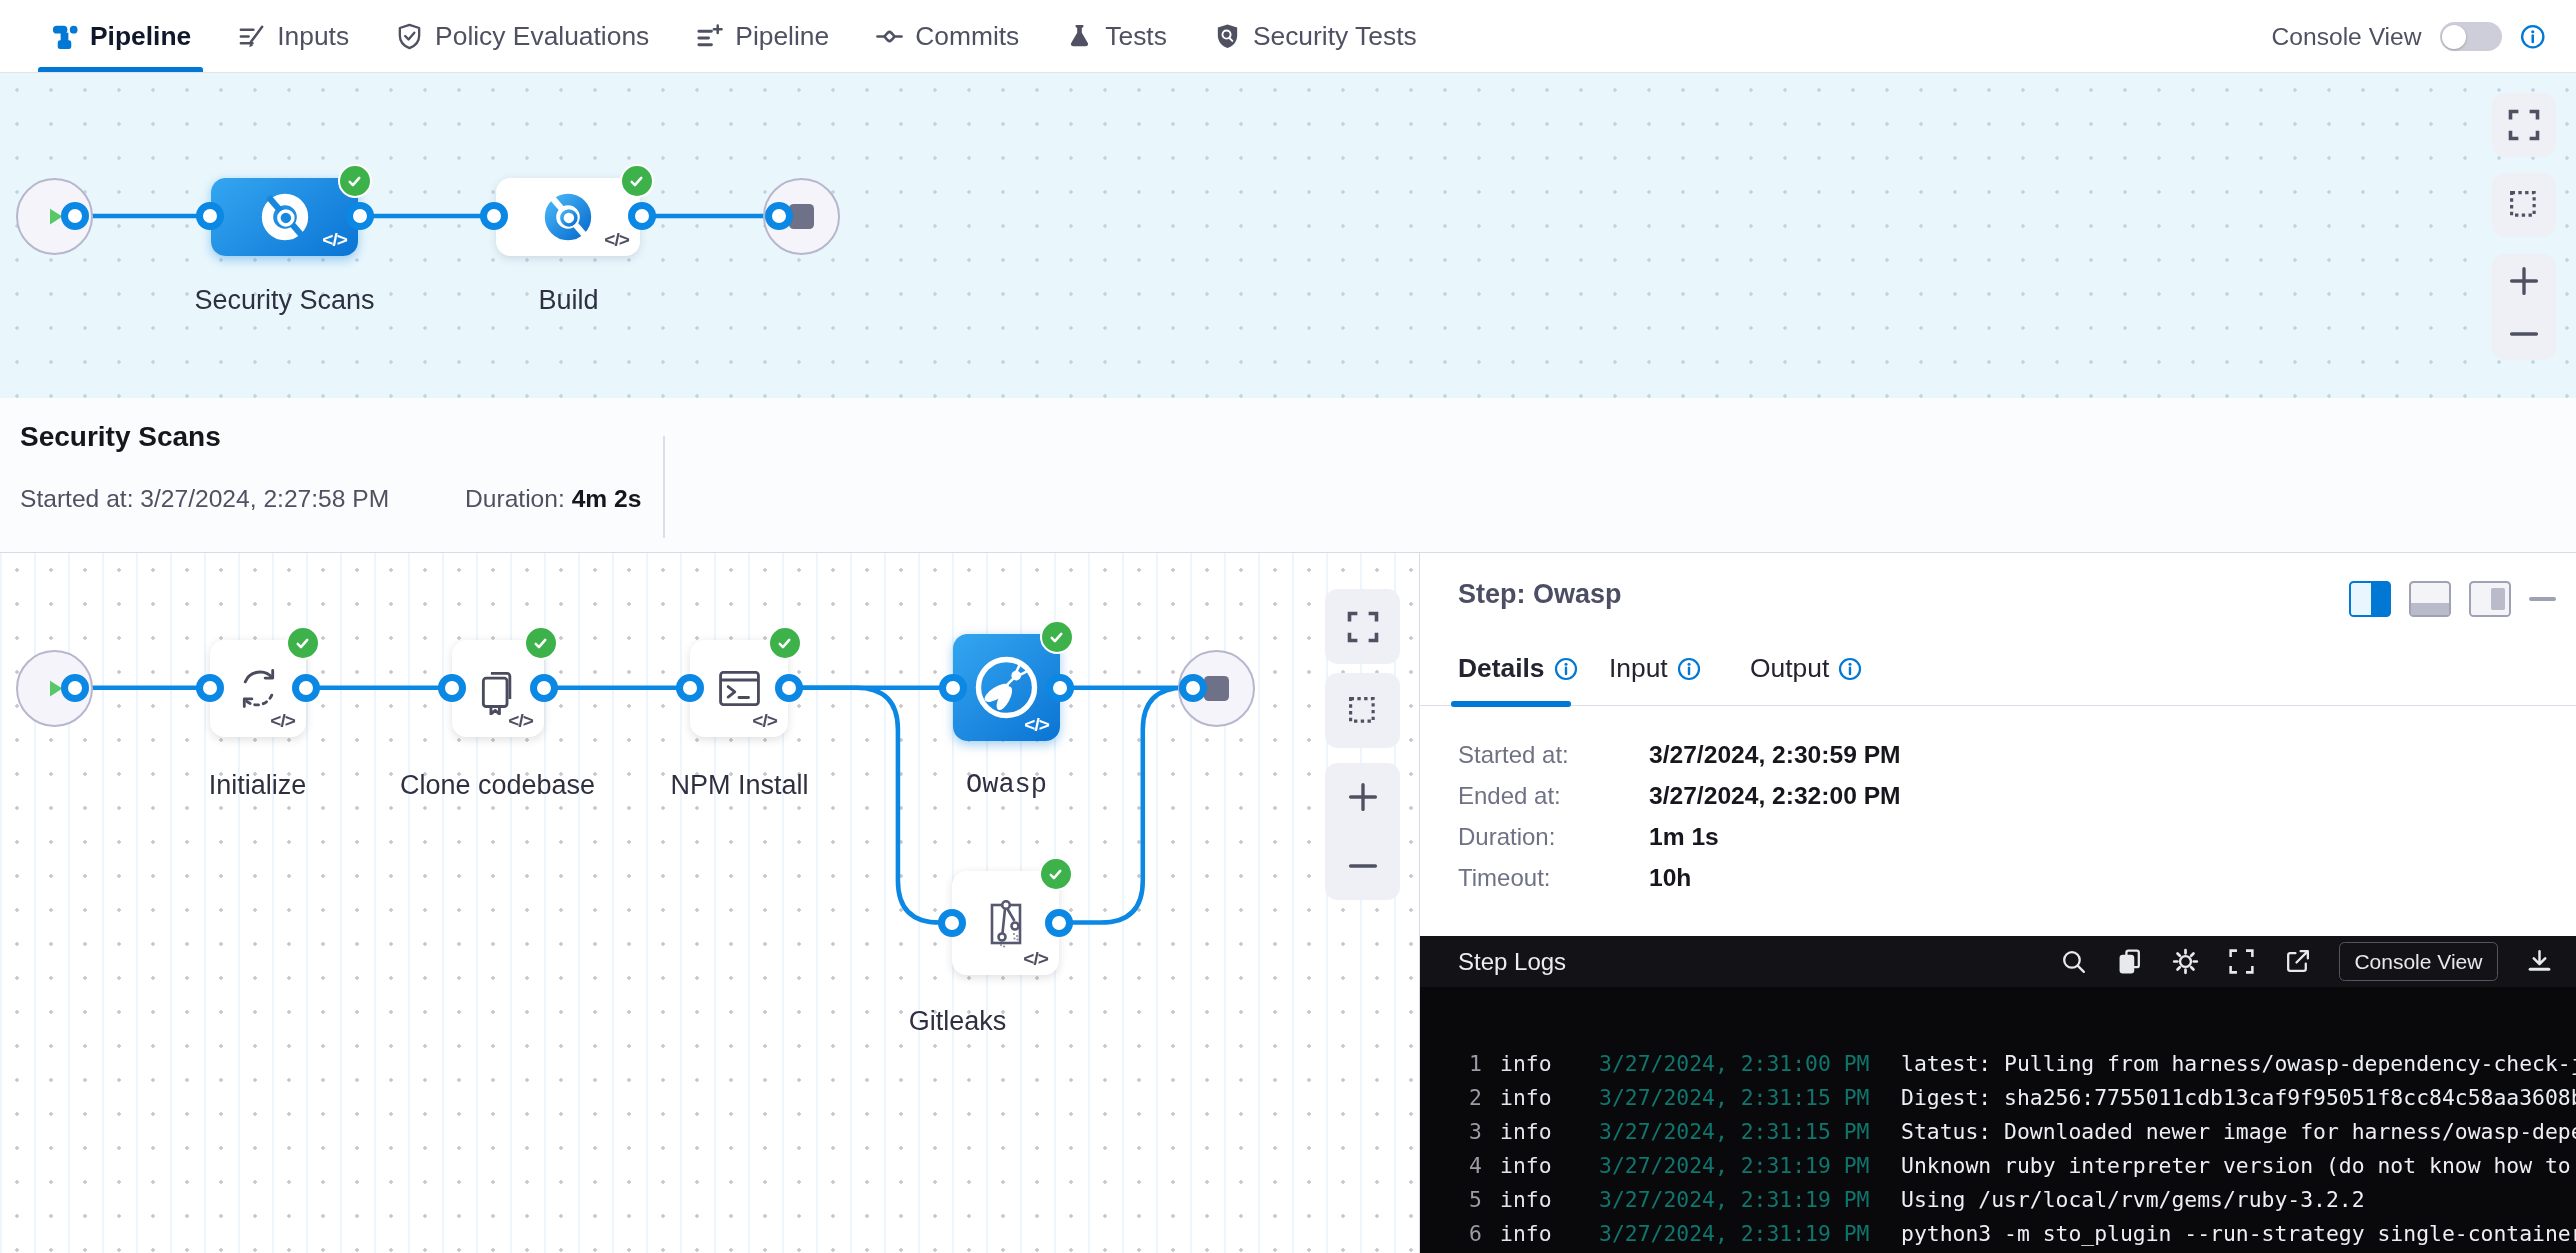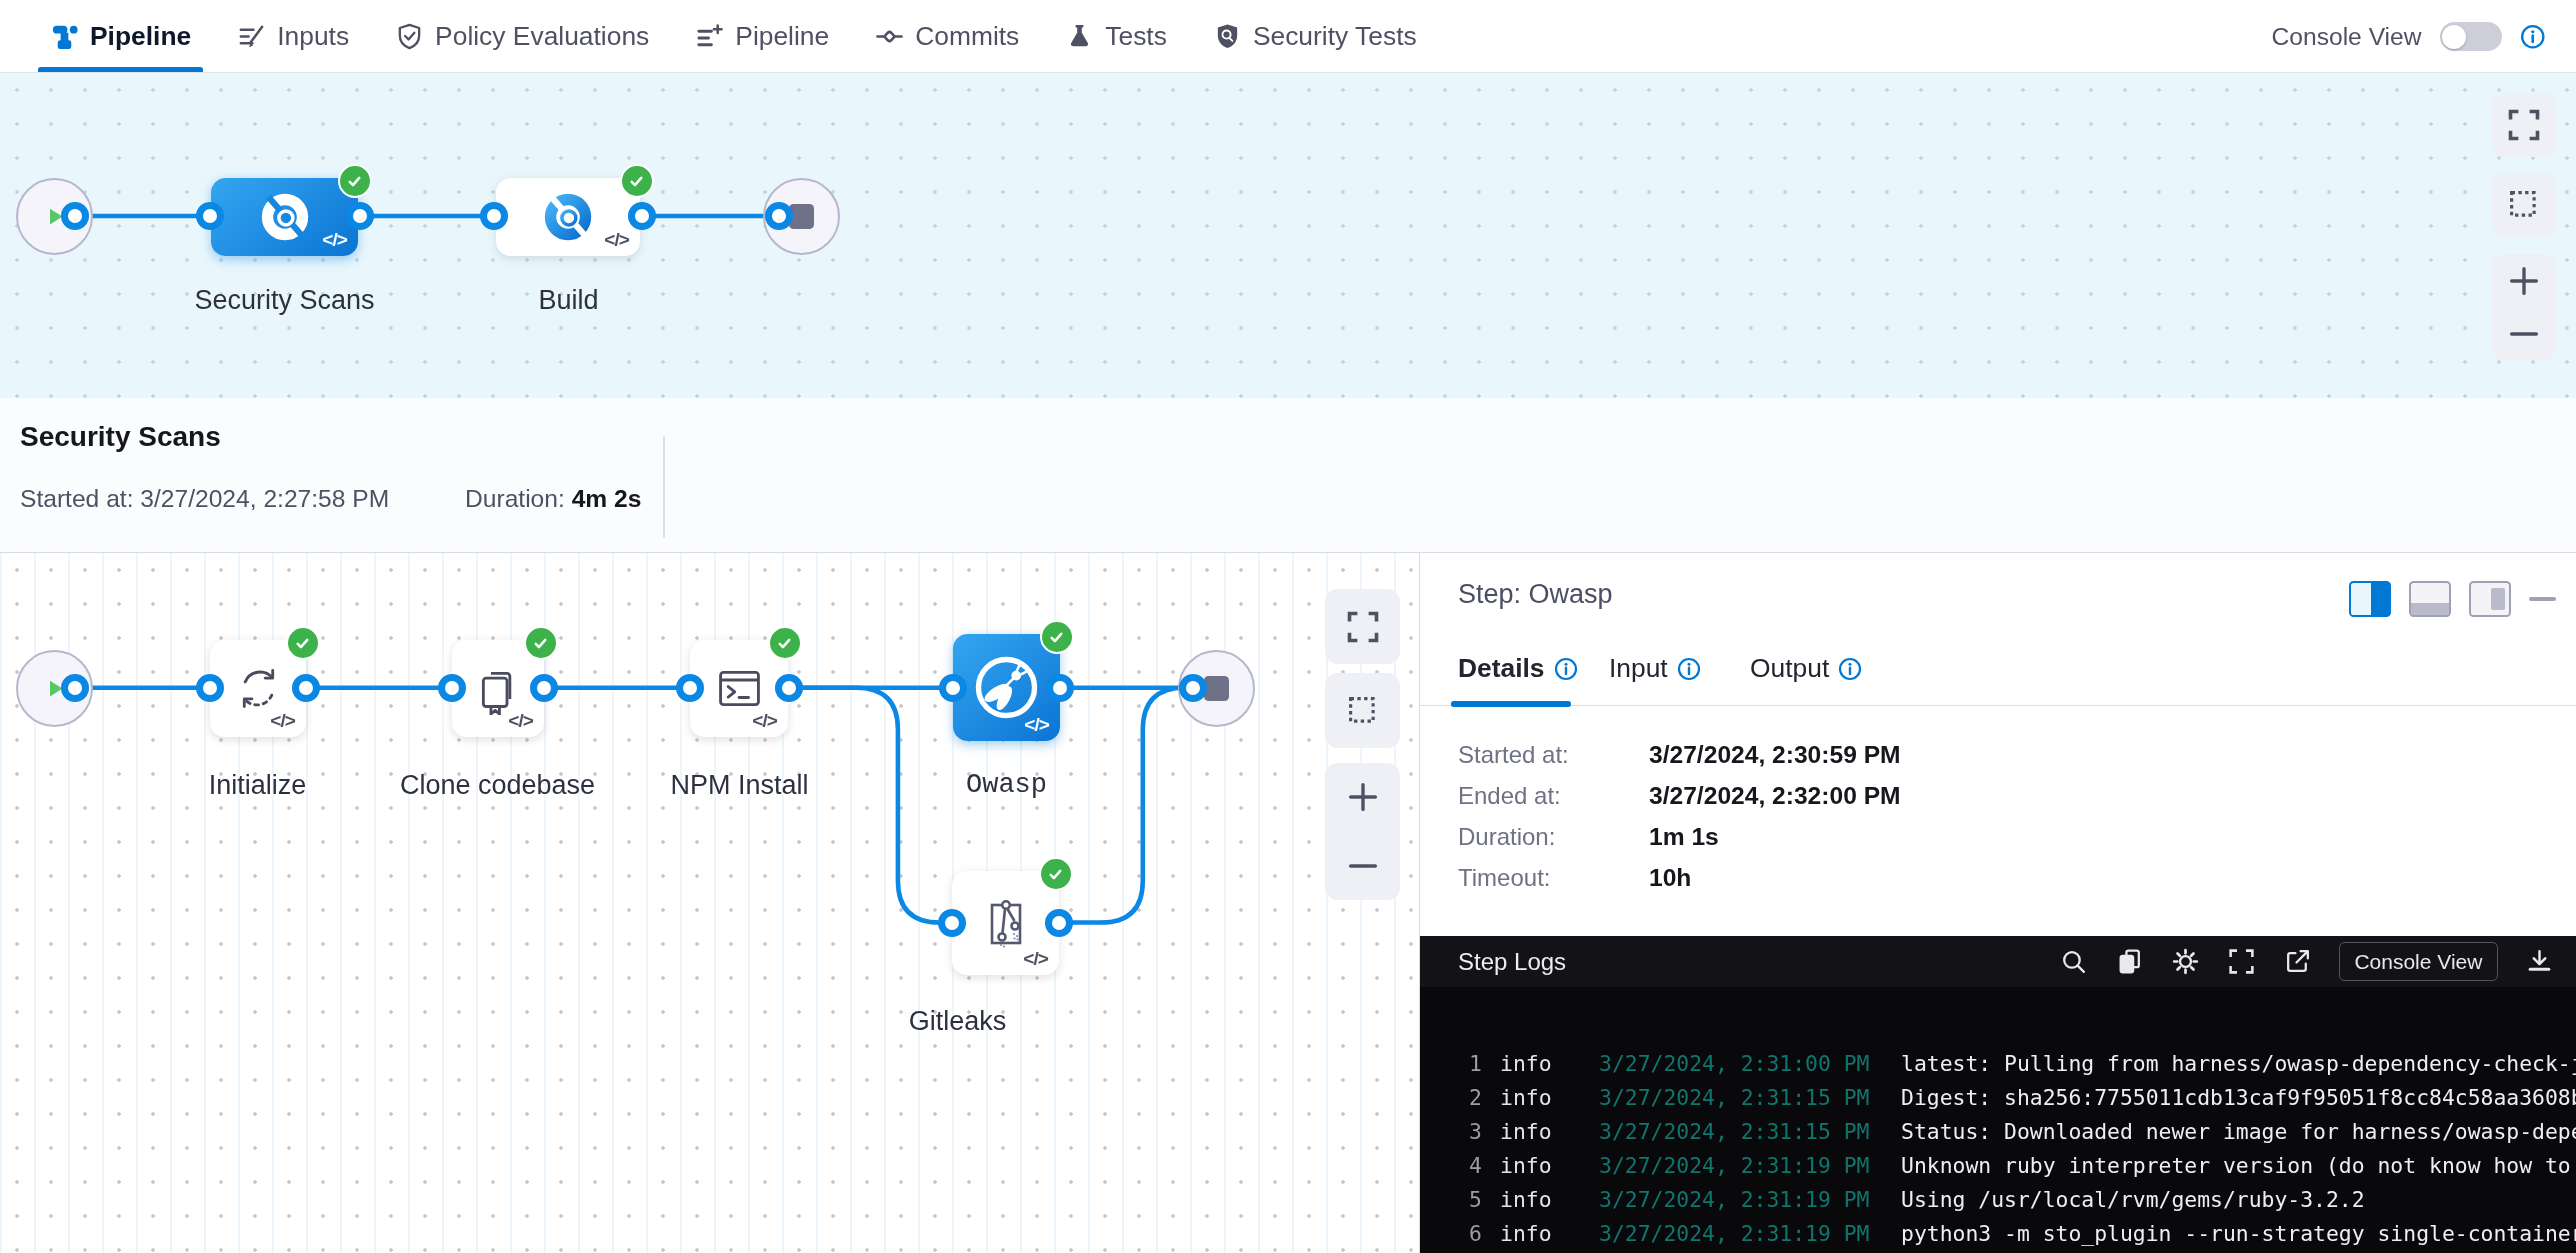--- a/index.html
+++ b/index.html
@@ -65,21 +65,21 @@
       border-bottom:1.8px solid #d8dae6;box-sizing:border-box;}
   .stage-info h2{margin:0;position:absolute;left:20px;top:23px;font-size:28px;color:#16161d;}
   .stage-info .started{position:absolute;left:20px;top:87px;font-size:24.6px;color:#4f5162;}
   .stage-info .duration{position:absolute;left:465px;top:87px;font-size:24.6px;color:#4f5162;}
   .stage-info .duration b{color:#16161d;}
   .stage-info .vsep{position:absolute;left:663px;top:38px;height:102px;width:1.8px;background:#dddee9;}
 
   
   .panel{position:absolute;left:1419px;top:0;width:1157px;height:700px;background:#fff;
       border-left:1.8px solid #d8dae6;box-sizing:border-box;}
-  .panel-title{position:absolute;left:38px;top:25.5px;font-size:27px;color:#4c4e63;font-weight:400;}
+  .panel-title{position:absolute;left:38px;top:25.5px;font-size:27px;color:#4c4e63;font-weight:700;}
   .layout-icons{position:absolute;right:20px;top:28px;display:flex;align-items:center;gap:18px;}
   .li-box{width:42px;height:36px;border-radius:4.6px;box-sizing:border-box;position:relative;cursor:pointer;}
   .li-split{border:2.7px solid #0278d5;background:#eaf6fd;}
   .li-split::after{content:"";position:absolute;right:0;top:0;bottom:0;width:18px;background:#0278d5;}
   .li-bottom{border:2.7px solid #9fa1b4;background:#f4f4f8;}
   .li-bottom::after{content:"";position:absolute;left:0;right:0;bottom:0;height:12px;background:#b9bbca;}
   .li-float{border:2.7px solid #9fa1b4;background:#f4f4f8;}
   .li-float::after{content:"";position:absolute;right:3.6px;top:4.6px;width:14.6px;height:22px;border-radius:1.8px;background:#b9bbca;}
   .li-min{width:27px;height:4.6px;border-radius:2.7px;background:#9fa1b4;cursor:pointer;}
 

